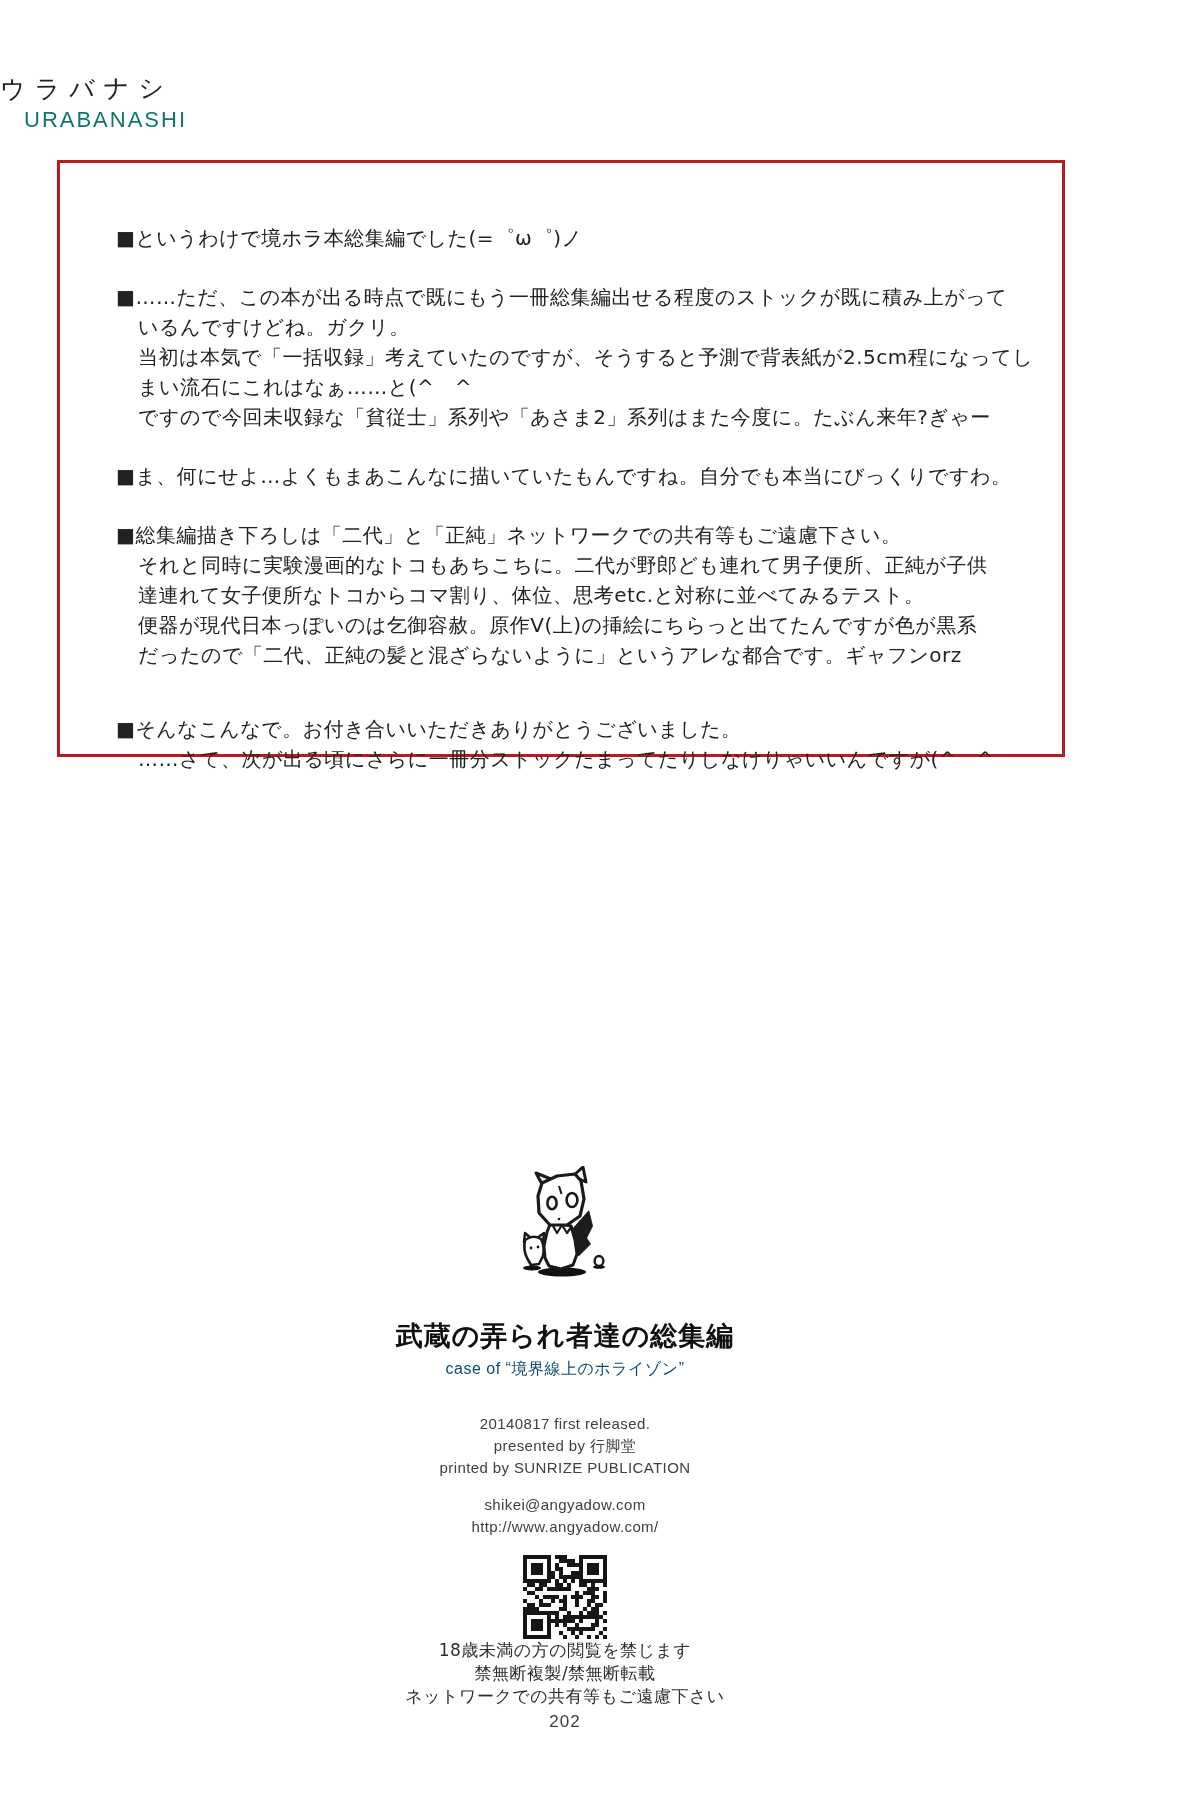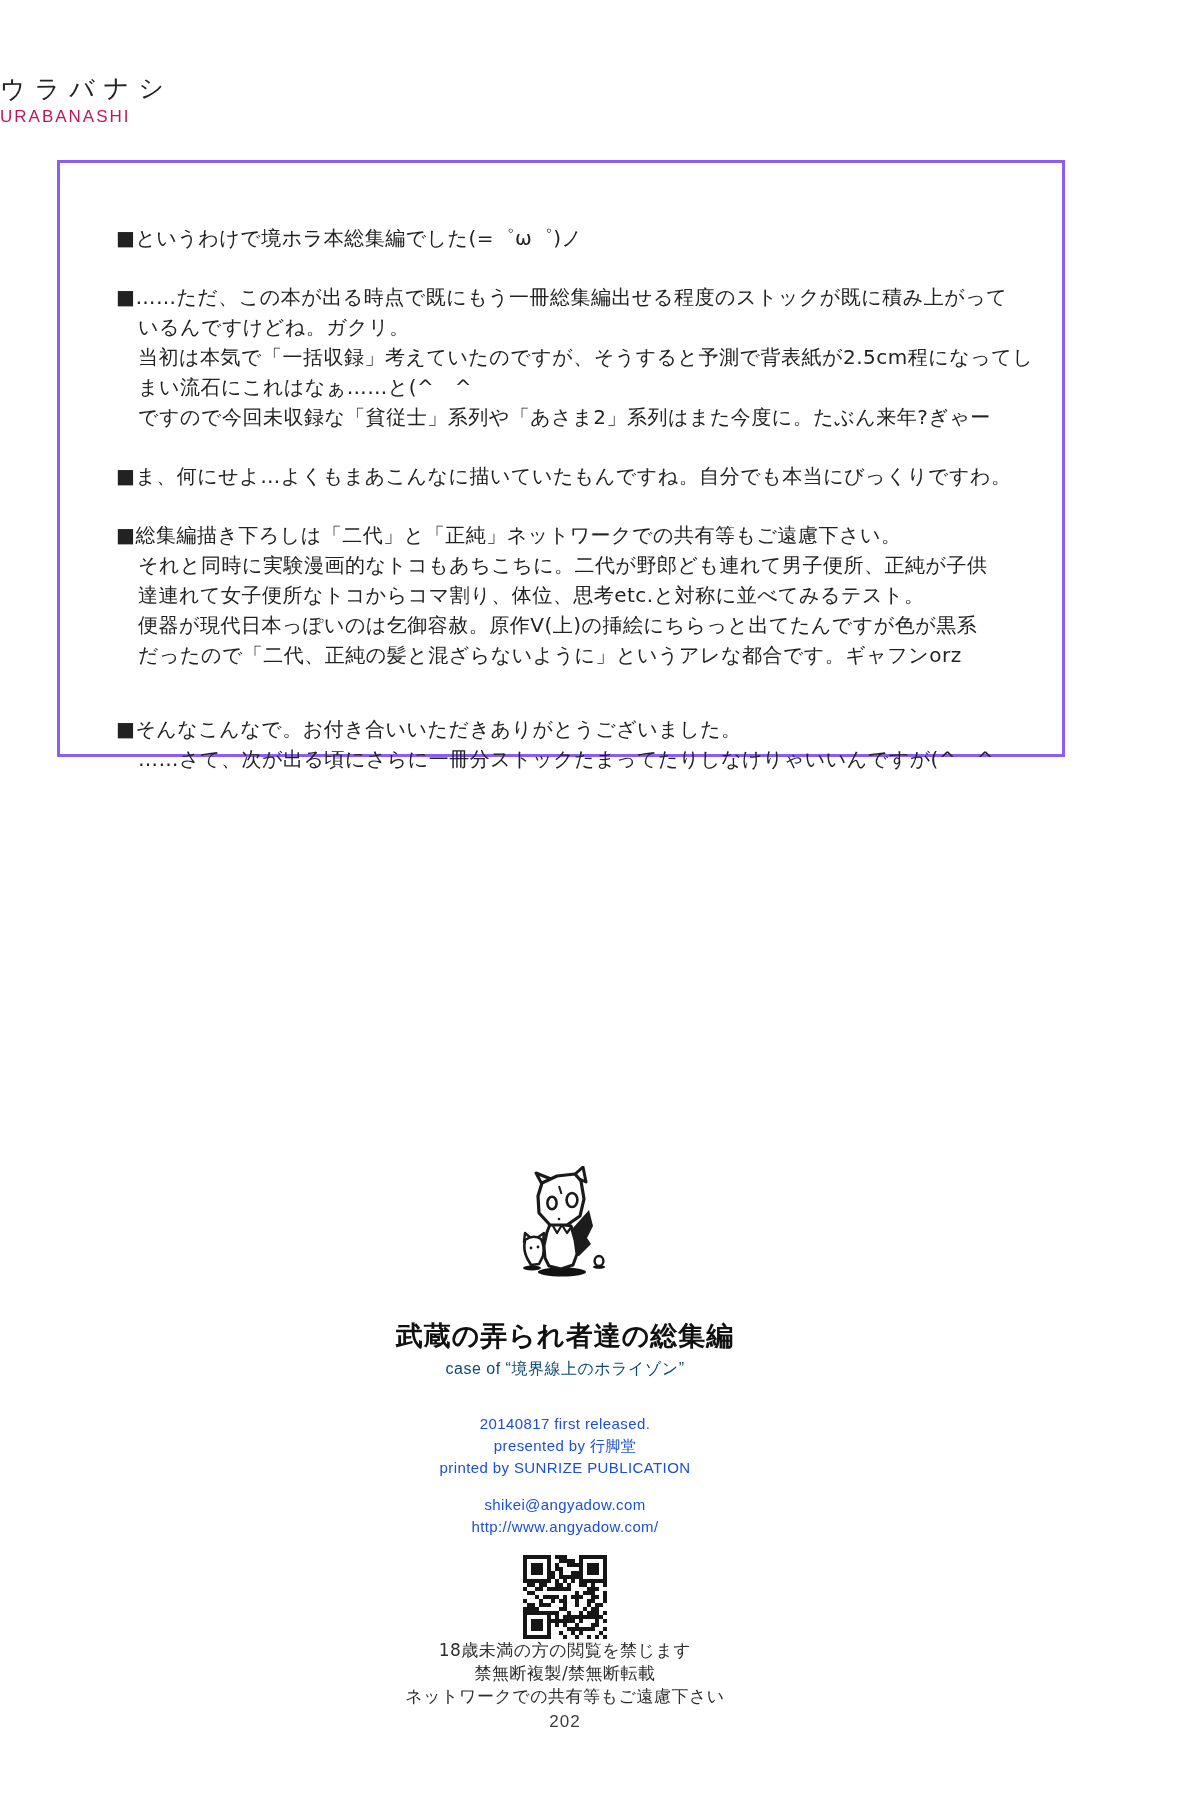--- a/index.html
+++ b/index.html
@@ -11,27 +11,28 @@
     overflow:hidden;
   }
   
   .logo{position:absolute;top:72px;left:0;width:1116px;text-align:left;}
   .logo-kana{
     font-size:25px;letter-spacing:9px;color:#222;
     font-family:"DejaVu Sans",sans-serif;
     transform:rotate(-0.5deg);display:inline-block;
   }
   .logo-romaji{
-    margin-top:2px;font-size:17px;letter-spacing:2px;color:#be185d;
+    margin-top:2px;font-size:22px;letter-spacing:2px;color:#0f766e;
     font-family:"Liberation Sans",sans-serif;
+    padding-left:24px;
   }
   
   .afterword-box{
     position:absolute;left:57px;top:160px;width:1008px;height:597px;
-    border:3px solid #8b5cf6;box-sizing:border-box;
+    border:3px solid #b91c1c;box-sizing:border-box;
     padding:60px 24px 0 56px;
     background:#fff;
   }
   .para{margin:0 0 29px 0;}
   .para .line{
     font-size:20px;line-height:30px;color:#222;
     white-space:nowrap;letter-spacing:0.5px;
   }
   .para .line.cont{padding-left:22px;}
   .para.gap-lg{margin-top:44px;}
@@ -42,21 +43,21 @@
     margin-top:26px;font-size:27px;font-weight:bold;color:#111;
     font-family:"DejaVu Serif","Liberation Serif",serif;
     letter-spacing:1px;
   }
   .book-subtitle{
     margin-top:5px;font-size:16px;color:#0c4a6e;letter-spacing:0.5px;
     font-family:"Liberation Sans",sans-serif;
   }
   .release-block{margin-top:33px;}
   .release-block div, .contact-block div{
-    font-size:15px;line-height:22px;color:#1d4ed8;
+    font-size:15px;line-height:22px;color:#404040;
     font-family:"Liberation Sans",sans-serif;letter-spacing:0.4px;
   }
   .contact-block{margin-top:15px;}
   .qr{width:84px;height:84px;margin:17px auto 0;}
   .warnings{}
   .warnings div{
     font-size:17px;line-height:23px;color:#2d2d2d;letter-spacing:0.5px;
   }
   .page-number{
     position:absolute;top:1712px;left:0;width:1130px;text-align:center;

